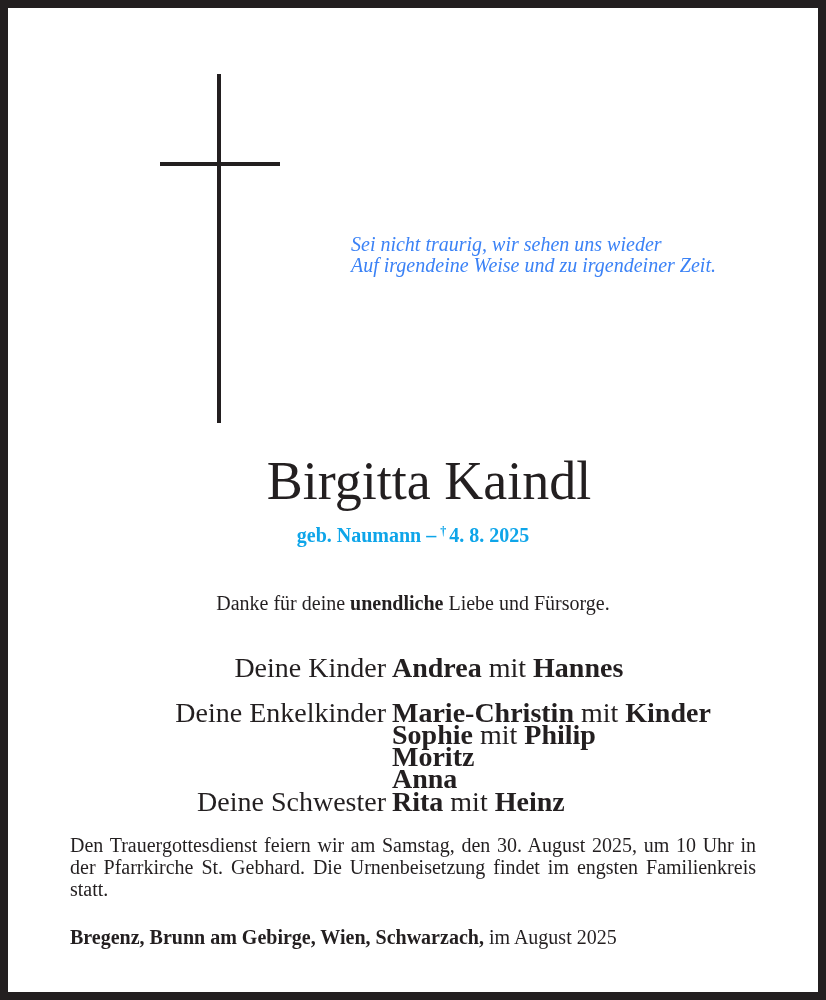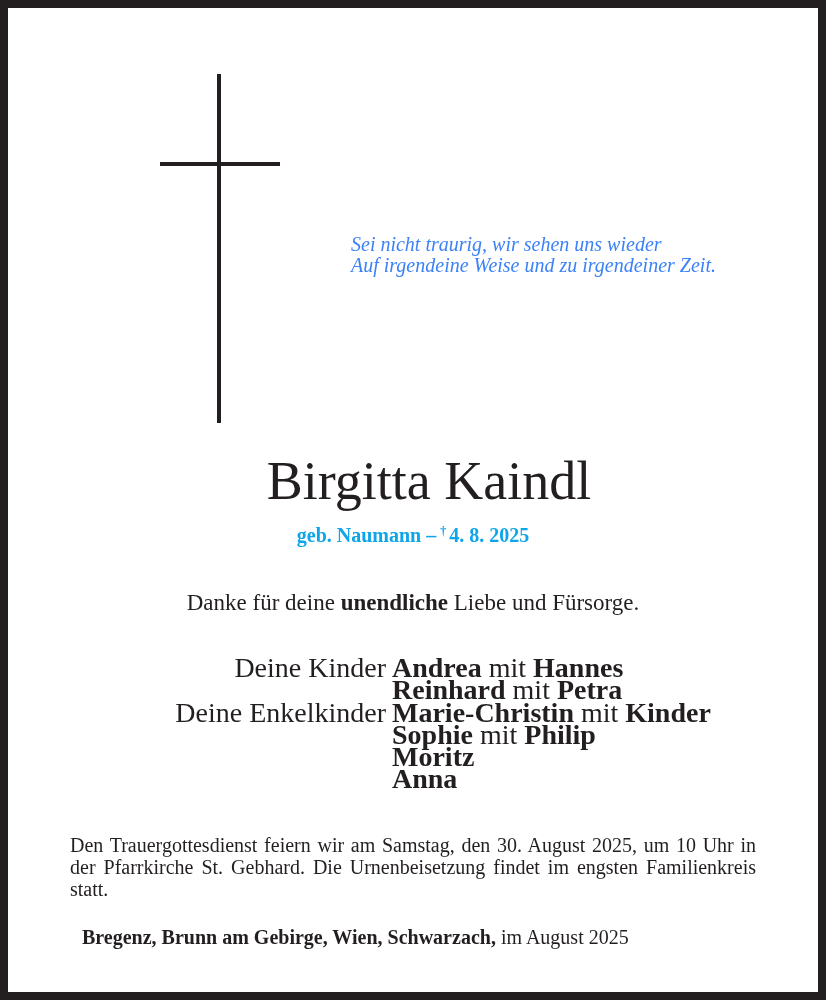--- a/index.html
+++ b/index.html
@@ -81,21 +81,21 @@
       vertical-align: 7px;
       margin: 0 3px 0 4px;
     }
     .thanks {
       position: absolute;
       left: 0;
       width: 826px;
       top: 588px;
       text-align: center;
       font-family: "Liberation Serif", "DejaVu Serif", serif;
-      font-size: 23px;
+      font-size: 20px;
       line-height: 30px;
       color: #231f20;
       white-space: nowrap;
     }
     .thanks b { font-weight: bold; }
     .family {
       position: absolute;
       left: 0;
       top: 657px;
       width: 826px;
@@ -130,21 +130,20 @@
     .places {
       position: absolute;
       left: 70px;
       top: 925px;
       width: 700px;
       font-family: "Liberation Serif", "DejaVu Serif", serif;
       font-size: 20px;
       line-height: 24px;
       color: #231f20;
       white-space: nowrap;
-      margin-left: 12px;
     }
     .places b { font-weight: bold; }
   </style>
 </head>
 <body>
 
 <div class="page">
 
   <div>
     <div class="cross-v"></div>
@@ -164,35 +163,38 @@
 
 <div class="thanks"><span>Danke für deine </span><b>unendliche</b><span> Liebe und Fürsorge.</span></div>
 
 <div class="family">
   <div class="row">
     <span class="label">Deine Kinder</span>
     <span class="members"><b>Andrea</b><span> mit </span><b>Hannes</b></span>
   </div>
   <div class="row">
     <span class="label"></span>
-    <span class="members"><b>Reinhard</b><span> mit </span><b>Petra</b></span>
   </div>
   <div class="row">
     <span class="label">Deine Enkelkinder</span>
     <span class="members"><b>Marie-Christin</b><span> mit </span><b>Kinder</b></span>
   </div>
   <div class="row">
     <span class="label"></span>
     <span class="members"><b>Sophie</b><span> mit </span><b>Philip</b></span>
   </div>
   <div class="row">
     <span class="label"></span>
     <span class="members"><b>Moritz</b><span></span><b></b></span>
   </div>
   <div class="row">
     <span class="label"></span>
     <span class="members"><b>Anna</b><span></span><b></b></span>
   </div>
+  <div class="row">
+    <span class="label">Deine Schwester</span>
+    <span class="members"><b>Rita</b><span> mit </span><b>Heinz</b></span>
+  </div>
 </div>
 
 <div class="service">Den Trauergottesdienst feiern wir am Samstag, den 30. August 2025, um 10 Uhr in der Pfarrkirche St. Gebhard. Die Urnenbeisetzung findet im engsten Familienkreis statt.</div>
 
 <div class="places"><b>Bregenz, Brunn am Gebirge, Wien, Schwarzach,</b><span> im August 2025</span></div>
 
 </body></html>

